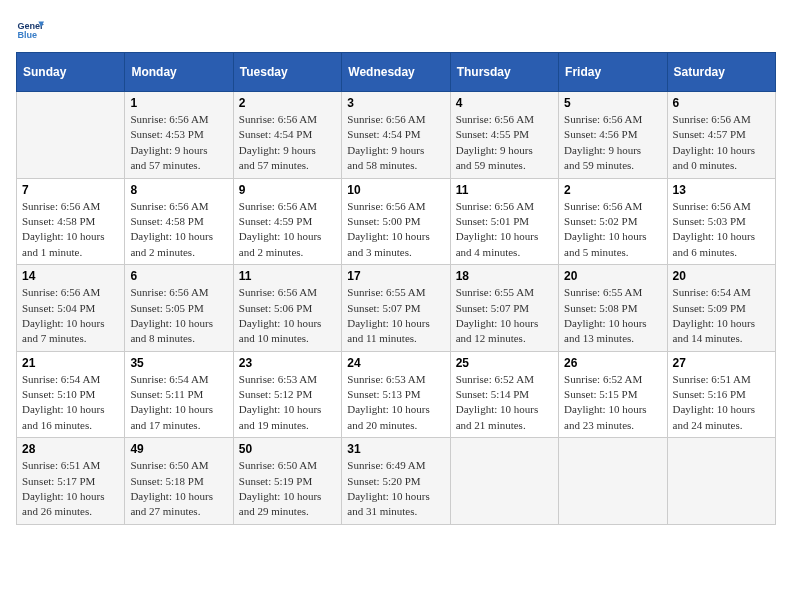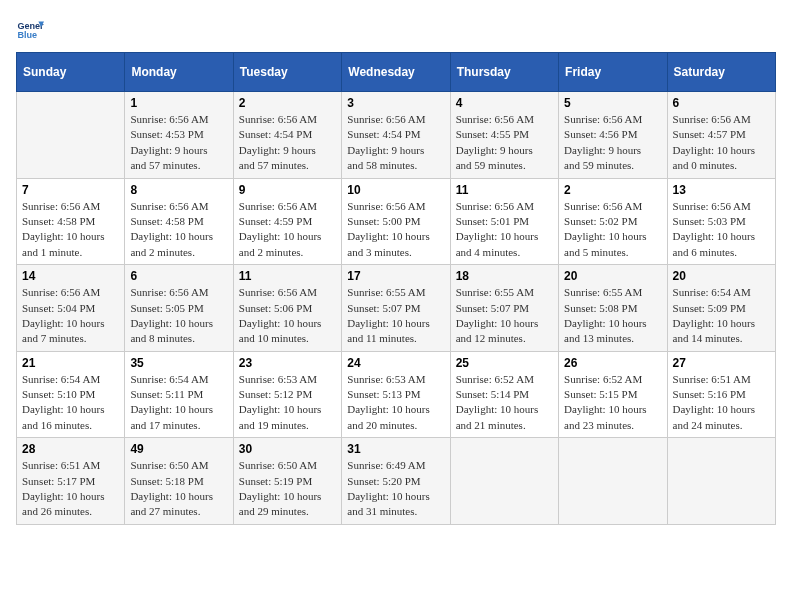--- a/index.html
+++ b/index.html
@@ -312,21 +312,21 @@
 and 26 minutes.</div>
         </td>
         <td>
           <div class="day-number">49</div>
           <div class="day-info" style="white-space: pre-line;">Sunrise: 6:50 AM
 Sunset: 5:18 PM
 Daylight: 10 hours
 and 27 minutes.</div>
         </td>
         <td>
-          <div class="day-number">30</div>
+          <div class="day-number">50</div>
           <div class="day-info" style="white-space: pre-line;">Sunrise: 6:50 AM
 Sunset: 5:19 PM
 Daylight: 10 hours
 and 29 minutes.</div>
         </td>
         <td>
           <div class="day-number">31</div>
           <div class="day-info" style="white-space: pre-line;">Sunrise: 6:49 AM
 Sunset: 5:20 PM
 Daylight: 10 hours

